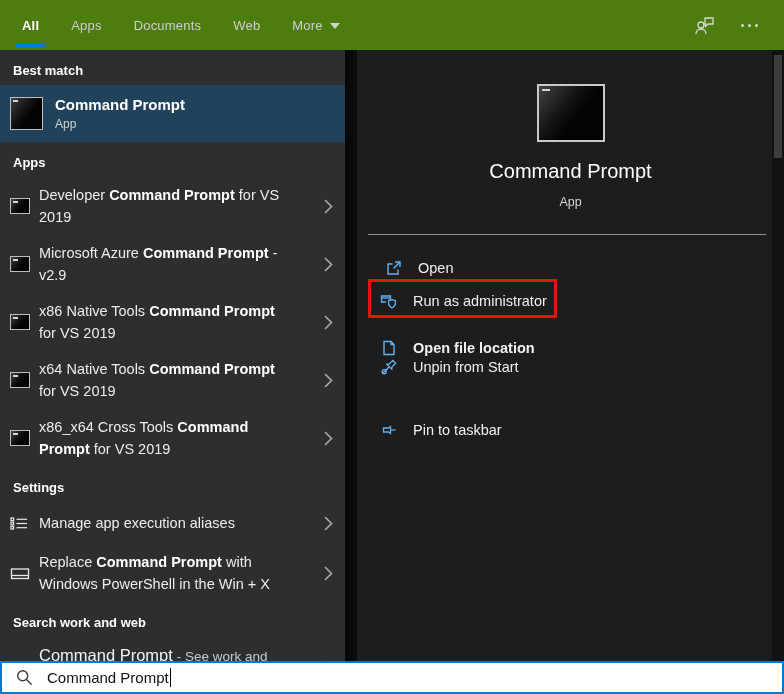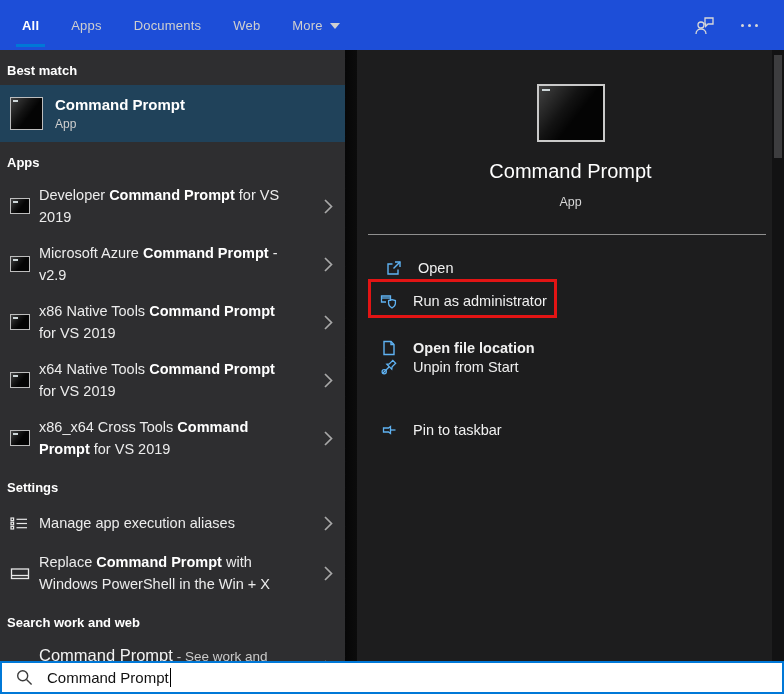--- a/index.html
+++ b/index.html
@@ -12,21 +12,21 @@
     overflow: hidden;
   }
   .dots {
     background-image: radial-gradient(rgba(255,255,255,0.045) 1px, rgba(0,0,0,0) 1.3px);
     background-size: 13px 13px;
   }
 
   
   .topbar {
     position: absolute; top:0; left:0; width:784px; height:50px;
-    background:#1d4ed8; display:flex; align-items:center; z-index:3;
+    background:#4d7c0f; display:flex; align-items:center; z-index:3;
   }
   .tabs { display:flex; align-items:center; height:100%; padding-left:22px; }
   .tab {
     position:relative; height:100%; display:flex; align-items:center;
     font-size:13px; color:#cfcfcf; margin-right:32px; cursor:default;
     letter-spacing:.2px;
   }
   .tab .caret { margin-left:7px; margin-top:2px; }
   .tab.active { color:#ffffff; font-weight:bold; }
   .tab.active::after {
@@ -37,21 +37,21 @@
   .icon-btn { display:flex; align-items:center; color:#d8d8d8; }
   .ellipsis { display:flex; gap:4px; }
   .ellipsis i { width:3px; height:3px; border-radius:50%; background:#d8d8d8; display:block; }
 
   
   .left-panel {
     position:absolute; top:50px; left:0; width:345px; height:611px;
     background:#2e2e30; overflow:hidden; z-index:1;
   }
   .section-label {
-    padding:13px 13px 7px 7px; font-size:13px; font-weight:bold; color:#ffffff;
+    padding:13px 13px 7px 13px; font-size:13px; font-weight:bold; color:#ffffff;
   }
   .best-match-row {
     height:57px; background:#20425a; display:flex; align-items:center; padding:0 10px;
   }
   .bm-text { margin-left:12px; }
   .bm-title { font-size:15px; font-weight:bold; color:#ffffff; }
   .bm-sub { font-size:12px; color:#cfcfcf; margin-top:4px; }
 
   .list-row {
     display:flex; align-items:center; padding:7px 12px 7px 10px; min-height:42px;

